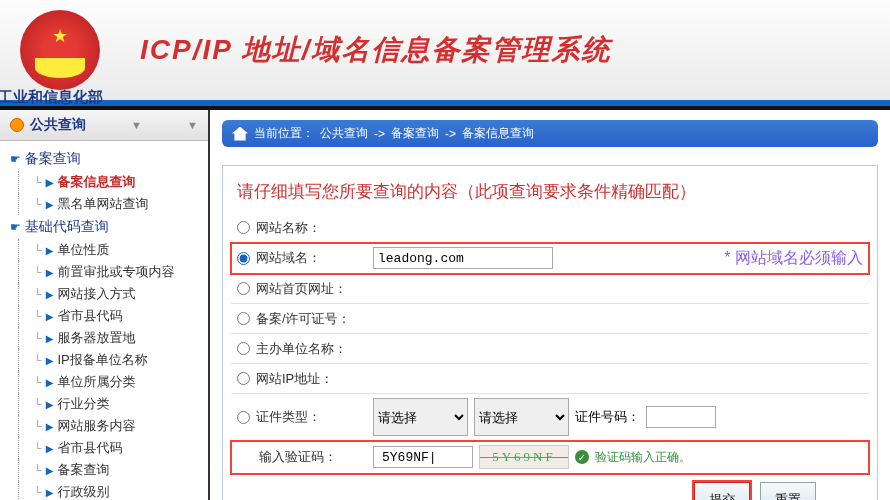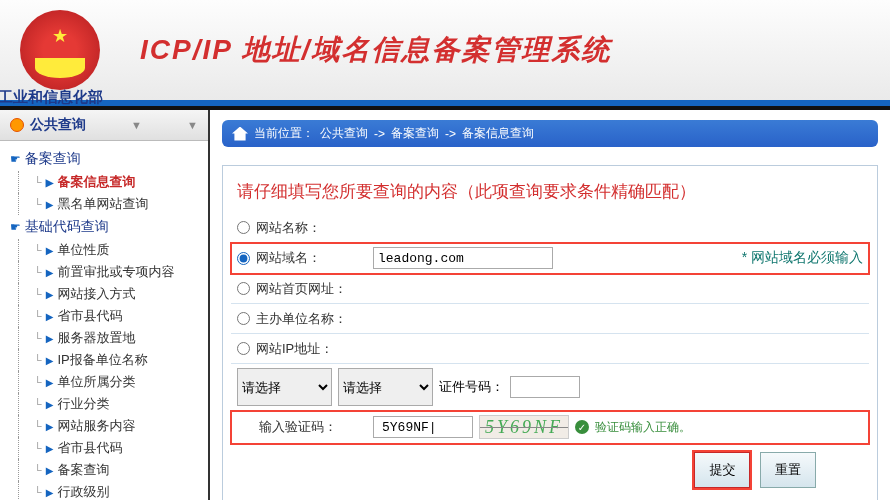--- a/index.html
+++ b/index.html
@@ -37,23 +37,23 @@
     .breadcrumb a { color: #fff; text-decoration: none; }
     
     .form-panel { border: 1px solid #bcd; margin-top: 18px; padding: 10px 8px 14px 8px; }
     .form-instruction { color: #d32f2f; font-size: 17px; padding: 4px 6px 10px 6px; }
     .form-row { display: flex; align-items: center; border-bottom: 1px solid #d5e3ef; padding: 4px 6px; min-height: 30px; gap: 6px; }
     .form-row:last-of-type { border-bottom: none; }
     .form-label { width: 130px; display: flex; align-items: center; gap: 6px; color: #333; }
     .form-label input[type=radio] { accent-color: #1565c0; }
     .form-input { width: 180px; height: 22px; border: 1px solid #aaa; padding: 0 4px; font-size: 13px; font-family: Liberation Mono, monospace; }
     .form-select { width: 95px; height: 38px; border: 1px solid #aaa; font-size: 13px; }
-    .note { color: #0f766e; font-size: 14px; margin-left: auto; }
+    .note { color: #8b5cf6; font-size: 16px; margin-left: auto; }
     .highlight { outline: 2px solid #f44336; outline-offset: -1px; }
-    .captcha-img { width: 90px; height: 24px; background: #f1ece6; border: 1px solid #ccc; display: inline-flex; align-items: center; justify-content: center; font-family: cursive; font-size: 18px; letter-spacing: 3px; color: #4a5; font-style: italic; position: relative; overflow: hidden; }
+    .captcha-img { width: 90px; height: 24px; background: #f1ece6; border: 1px solid #ccc; display: inline-flex; align-items: center; justify-content: center; font-family: cursive; font-size: 13px; letter-spacing: 3px; color: #4a5; position: relative; overflow: hidden; }
     .captcha-img::after { content: ""; position: absolute; left: 0; right: 0; top: 50%; border-top: 1px solid #888; }
     .ok-mark { width: 14px; height: 14px; background: #388e3c; border-radius: 50%; color: #fff; display: inline-flex; align-items: center; justify-content: center; font-size: 10px; }
     .ok-text { color: #388e3c; font-size: 12px; }
     .btn-row { text-align: right; padding: 8px 50px 0 0; }
     .btn { width: 56px; height: 36px; border: 1px solid #8aa; background: linear-gradient(#f5f9fb, #d5e5ed); font-size: 13px; cursor: pointer; margin: 0 3px; }
     .btn.submit { border-color: #c62828; outline: 2px solid #f44336; }
   </style>
 </head>
 <body>
 
@@ -189,36 +189,46 @@
         <span class="note">* 网站域名必须输入</span>
       </div>
 
       <div class="form-row">
         <label class="form-label">
             <input type="radio" name="qt" style="">
             <span>网站首页网址：</span>
           </label>
       </div>
 
+      <div class="form-row">
+        <label class="form-label">
+            <input type="radio" name="qt" style="">
+            <span>备案/许可证号：</span>
+          </label>
+      </div>
 
       <div class="form-row">
         <label class="form-label">
             <input type="radio" name="qt" style="">
             <span>主办单位名称：</span>
           </label>
       </div>
 
       <div class="form-row">
         <label class="form-label">
             <input type="radio" name="qt" style="">
             <span>网站IP地址：</span>
           </label>
       </div>
 
       <div class="form-row">
+        <label class="form-label">
+            <input type="radio" name="qt" style="">
+            <span>证件类型：</span>
+          </label>
         <select class="form-select"><option>请选择</option></select>
         <select class="form-select"><option>请选择</option></select>
         <span>证件号码：</span>
         <input class="form-input" style="width: 70px;">
       </div>
 
       <div class="form-row highlight">
         <label class="form-label" style="padding-left:22px">
             <span>输入验证码：</span>
           </label>

